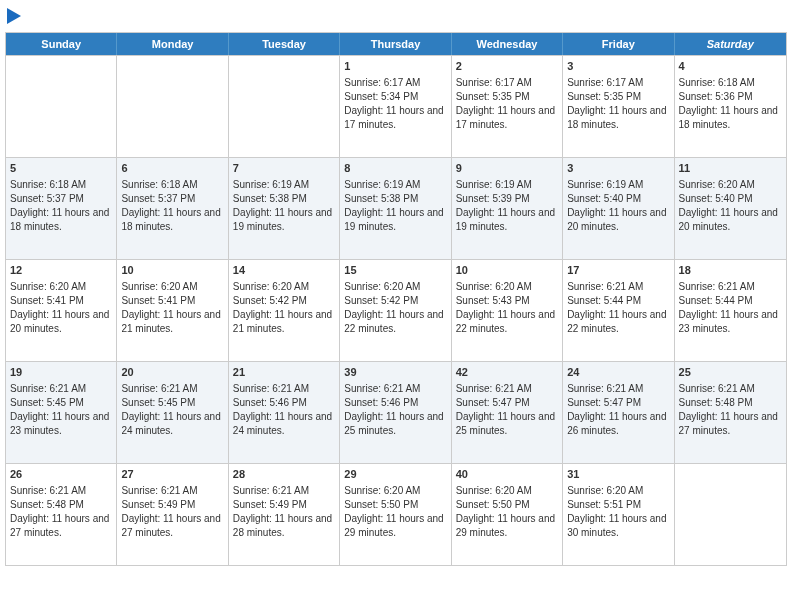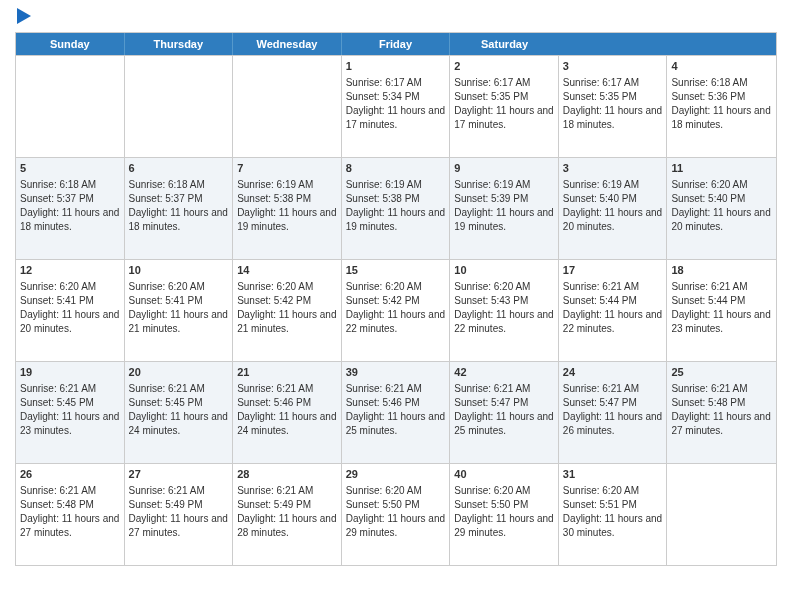--- a/index.html
+++ b/index.html
@@ -6,21 +6,21 @@
     body {
       font-family: Arial, sans-serif;
       background: #fff;
       width: 792px;
       height: 612px;
       overflow: hidden;
     }
     .page {
       width: 792px;
       height: 576px;
-      padding: 10px 15px;
+      padding: 10px 5px;
       display: flex;
       flex-direction: column;
     }
     .header {
       display: flex;
       justify-content: space-between;
       align-items: flex-start;
       margin-bottom: 8px;
     }
     .logo {
@@ -54,21 +54,21 @@
       background: #2f7dbf;
     }
     .cal-header-cell {
       color: #fff;
       font-size: 11px;
       font-weight: bold;
       padding: 5px 4px;
       text-align: center;
       border-right: 1px solid #5599cc;
     }
-    .cal-header-cell:last-child { border-right: none; }
+    .cal-header-cell:last-child { border-right: none; font-style: italic; }
     .cal-body {
       display: flex;
       flex-direction: column;
       flex: 1;
     }
     .cal-row {
       display: grid;
       grid-template-columns: repeat(7, 1fr);
       flex: 1;
       border-top: 1px solid #ccc;
@@ -112,20 +112,22 @@
     </div>
     <div class="title-block">
       <div class="month-title"></div>
       <div class="location"></div>
     </div>
   </div>
 
   <div class="calendar">
     <div class="cal-header" id="cal-header-row">
         <div class="cal-header-cell">Sunday</div>
+        <div class="cal-header-cell">Monday</div>
+        <div class="cal-header-cell">Tuesday</div>
         <div class="cal-header-cell">Thursday</div>
         <div class="cal-header-cell">Wednesday</div>
         <div class="cal-header-cell">Friday</div>
         <div class="cal-header-cell">Saturday</div>
       </div>
     <div class="cal-body" id="cal-body">
         <div class="cal-row">
           <div class="cal-cell"></div>
           <div class="cal-cell"></div>
           <div class="cal-cell"></div>

